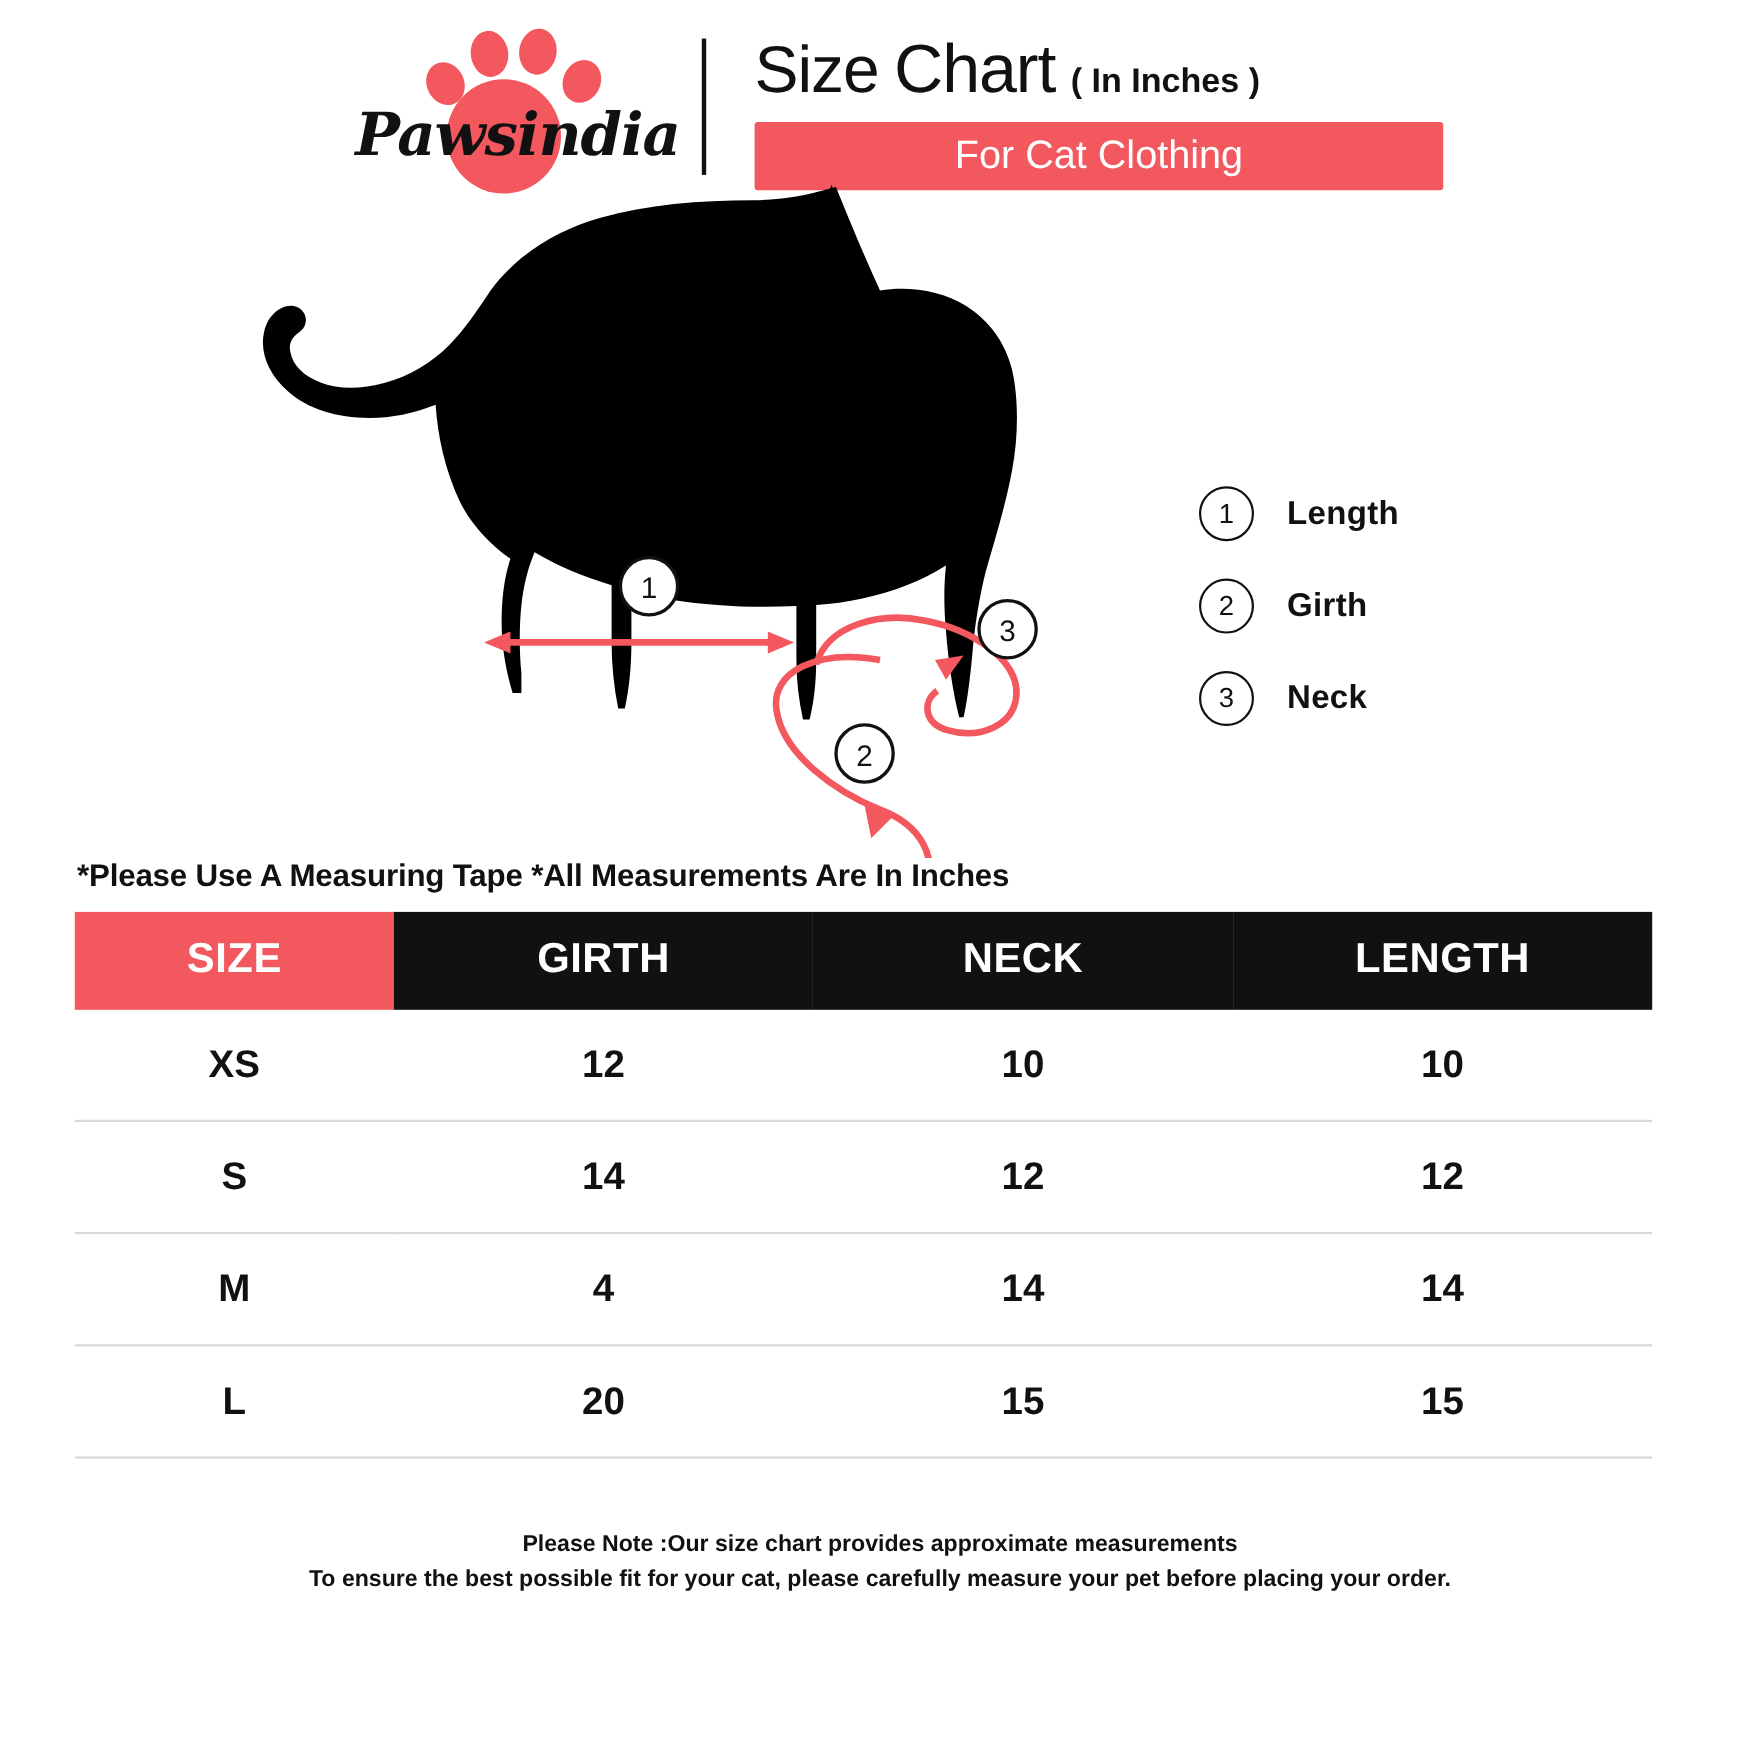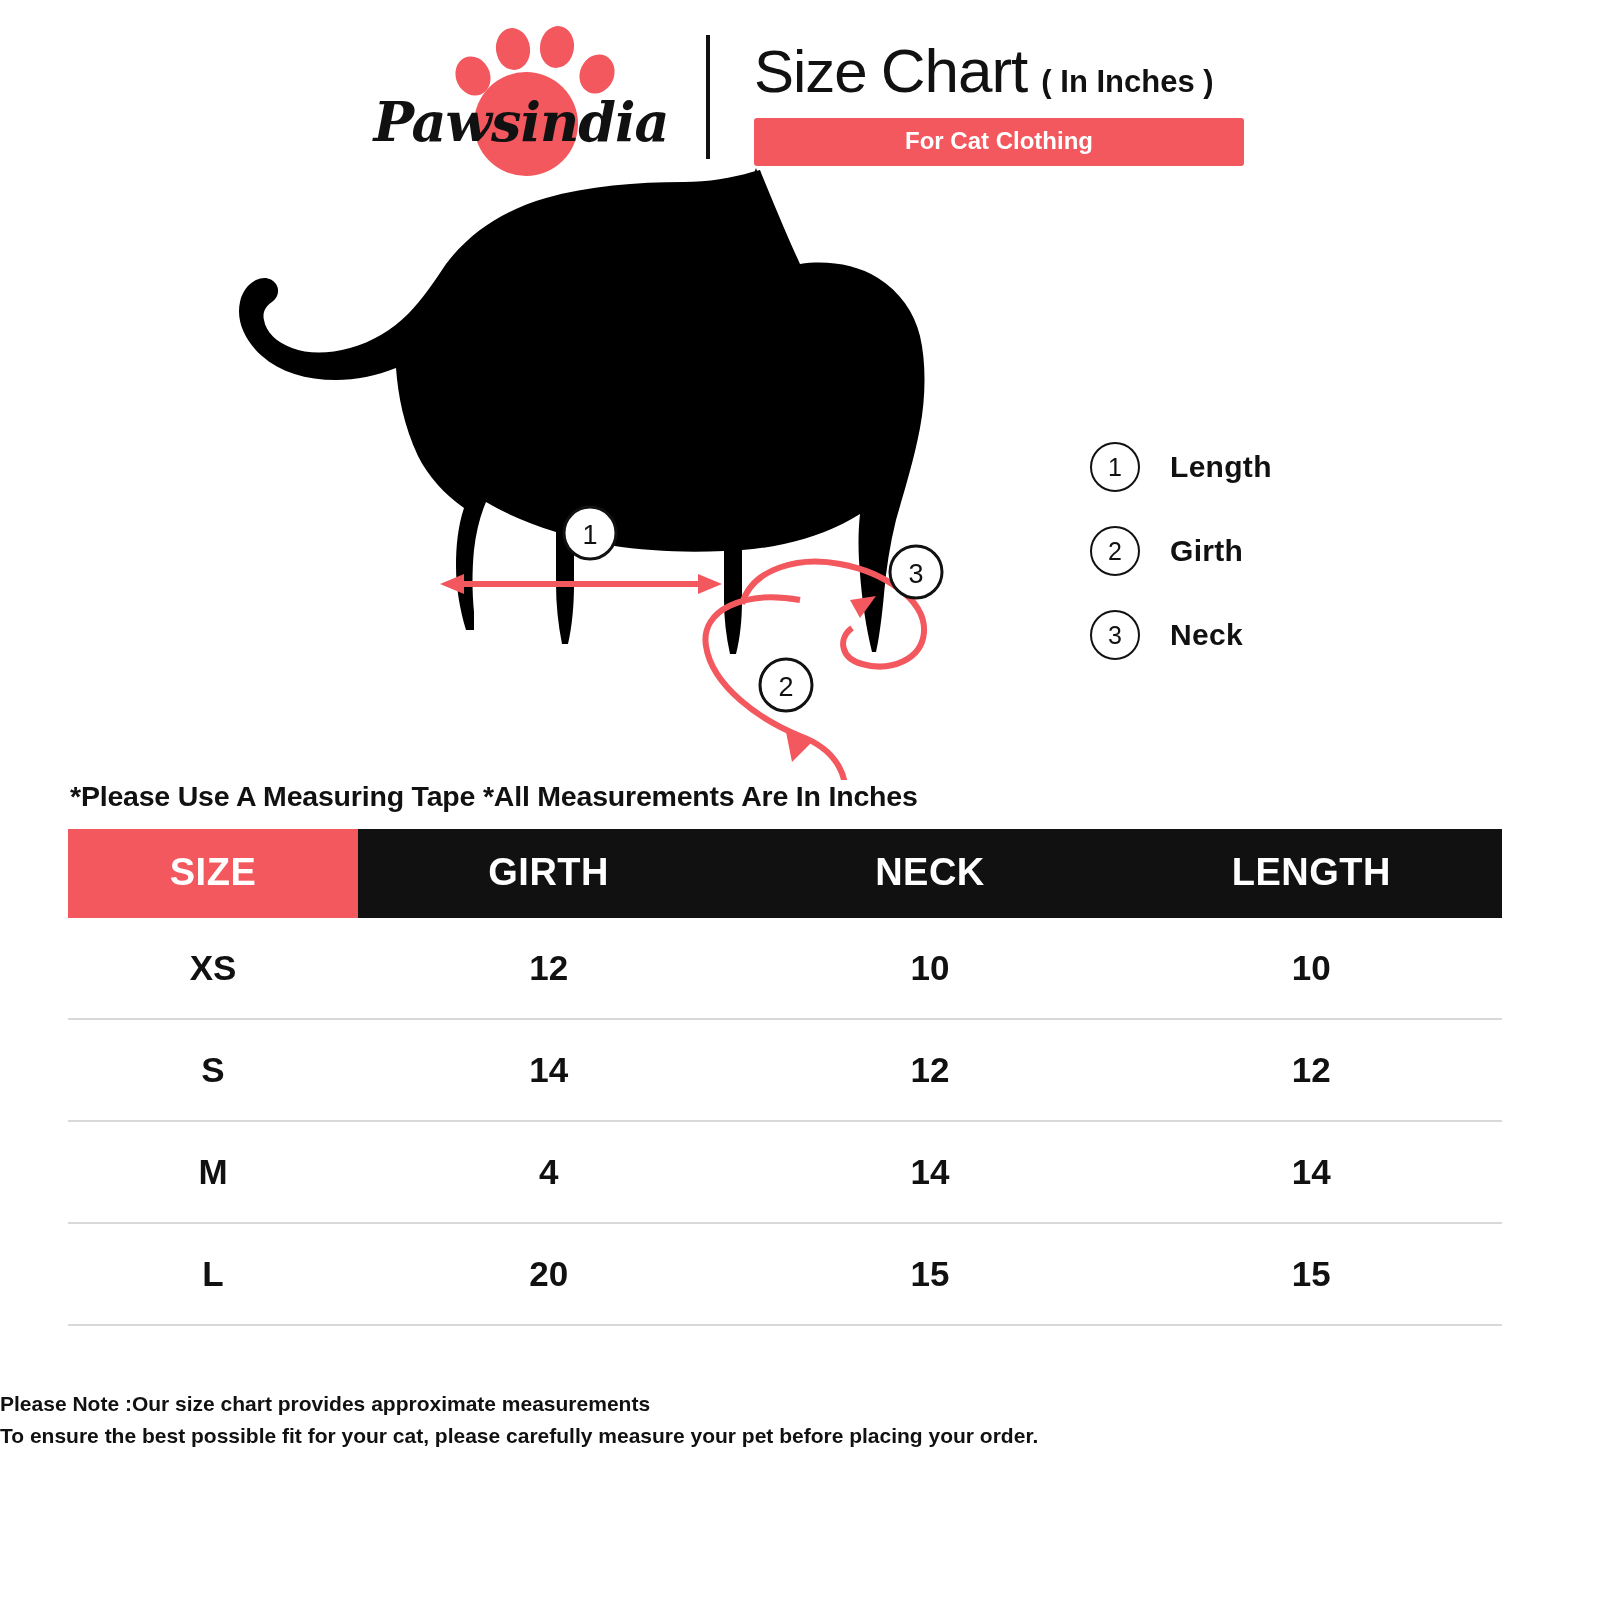--- a/index.html
+++ b/index.html
@@ -54,21 +54,21 @@
   .paw .t1 { left: 26px; top: 36px; width: 34px; height: 40px; transform: rotate(-25deg); }
   .paw .t2 { left: 66px; top: 8px; width: 34px; height: 42px; transform: rotate(-8deg); }
   .paw .t3 { left: 110px; top: 6px; width: 34px; height: 42px; transform: rotate(8deg); }
   .paw .t4 { left: 150px; top: 34px; width: 34px; height: 40px; transform: rotate(25deg); }
 
   .brand-name {
     position: absolute;
     left: 0;
     top: 78px;
     width: 330px;
-    text-align: center;
+    text-align: right;
     font-family: "DejaVu Serif", serif;
     font-style: italic;
     font-weight: bold;
     font-size: 54px;
     letter-spacing: -1px;
     color: #111111;
     z-index: 3;
   }
 
   .divider {
@@ -99,26 +99,26 @@
     font-weight: normal;
     letter-spacing: -1px;
   }
   .title-paren {
     font-size: 31px;
     font-weight: bold;
     letter-spacing: 0px;
   }
   .subtitle-bar {
     margin-top: 12px;
-    width: 490px;
+    width: 626px;
     background: #f2585e;
     color: #ffffff;
     text-align: center;
-    font-size: 24px;
-    font-weight: bold;
+    font-size: 36px;
+    font-weight: normal;
     padding: 9px 0 11px 0;
     border-radius: 3px;
   }
 
   
   .illus {
     position: relative;
     width: 1600px;
     height: 620px;
   }
@@ -184,21 +184,21 @@
     text-align: center;
     font-size: 35px;
     font-weight: bold;
     padding: 30px 0 30px 0;
     border-bottom: 2px solid #d9d9d9;
     color: #111111;
   }
   tbody tr:last-child td { border-bottom: 2px solid #d9d9d9; }
 
   .footer {
-    text-align: left;
+    text-align: center;
     margin-top: 62px;
     font-size: 21px;
     font-weight: bold;
     line-height: 1.5;
     color: #111111;
   }
 </style>
 </head>
 <body>
 

